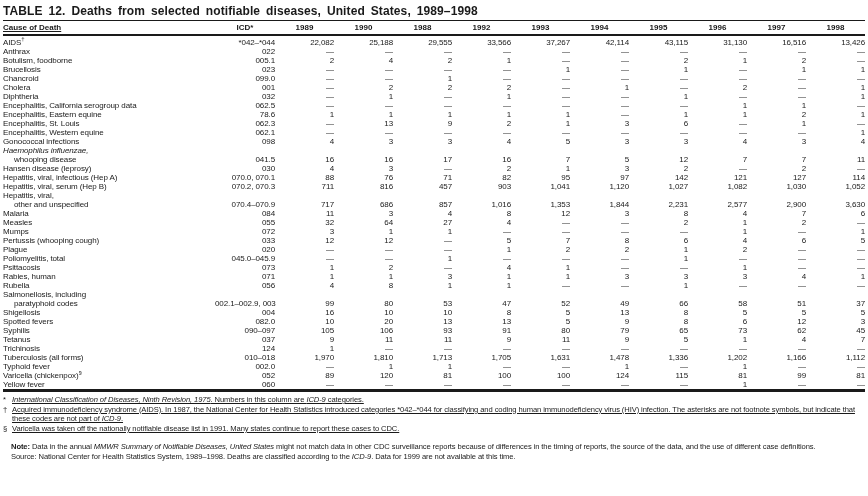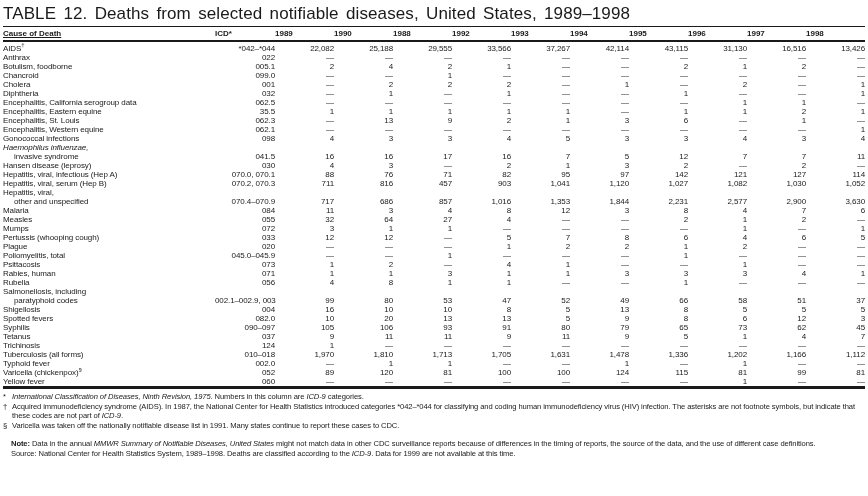--- a/index.html
+++ b/index.html
@@ -4,48 +4,48 @@
 <style>
   html,body{margin:0;padding:0;background:#fff;}
   body{
     width:868px;height:496px;overflow:hidden;
     font-family:"Liberation Sans","DejaVu Sans",sans-serif;
     color:#1a1a1a;
     -webkit-font-smoothing:antialiased;
   }
   .page{padding:3px 3px 0 3px;}
   .title{
-    font-size:17px;font-weight:normal;letter-spacing:.1px;word-spacing:2.5px;
+    font-size:12px;font-weight:bold;letter-spacing:.1px;word-spacing:2.5px;
     padding:1px 0 2px 0;
     border-bottom:1.5px solid #1a1a1a;
     white-space:nowrap;
   }
   table.data{
     width:862px;border-collapse:collapse;table-layout:fixed;
     border-bottom:3px solid #1a1a1a;
   }
   table.data th{
     font-size:8px;font-weight:bold;line-height:10px;
-    padding:2px 0 1px 0;text-align:left;
+    padding:2px 0 1px 0;text-align:center;
     border-bottom:2px solid #1a1a1a;
     white-space:nowrap;
   }
   table.data th.cause{text-align:left;text-decoration:underline;}
   table.data td{
     font-size:8px;line-height:9px;padding:0;
     white-space:nowrap;letter-spacing:-.1px;
   }
   table.data td.num{text-align:right;}
   table.data td.icd{text-align:right;}
   table.data td.cause{text-align:left;overflow:hidden;}
   table.data tr.first td{padding-top:2px;}
   td.indent{padding-left:11px !important;}
   .it{font-style:italic;}
   sup{font-size:6px;line-height:0;vertical-align:4px;}
-  .footnotes{margin-top:3px;width:862px;}
+  .footnotes{margin-top:3px;width:862px;text-decoration:underline;}
   .fn{
     font-size:7.6px;line-height:9.6px;letter-spacing:-.1px;
     padding-left:9px;text-indent:-9px;
   }
   .fn .sym{display:inline-block;width:9px;text-indent:0;}
   .notes{margin-top:9px;width:862px;margin-left:8px;}
   .note-line{font-size:7.6px;line-height:9.6px;letter-spacing:-.1px;}
 </style>
 </head>
 <body>
@@ -112,20 +112,34 @@
           <td class="num">2</td>
           <td class="num">1</td>
           <td class="num">—</td>
           <td class="num">—</td>
           <td class="num">2</td>
           <td class="num">1</td>
           <td class="num">2</td>
           <td class="num">—</td>
         </tr>
         <tr>
+          <td class="cause"><span>Brucellosis</span></td>
+          <td class="icd">023</td>
+          <td class="num">—</td>
+          <td class="num">—</td>
+          <td class="num">—</td>
+          <td class="num">—</td>
+          <td class="num">1</td>
+          <td class="num">—</td>
+          <td class="num">1</td>
+          <td class="num">—</td>
+          <td class="num">1</td>
+          <td class="num">1</td>
+        </tr>
+        <tr>
           <td class="cause"><span>Chancroid</span></td>
           <td class="icd">099.0</td>
           <td class="num">—</td>
           <td class="num">—</td>
           <td class="num">1</td>
           <td class="num">—</td>
           <td class="num">—</td>
           <td class="num">—</td>
           <td class="num">—</td>
           <td class="num">—</td>
@@ -169,21 +183,21 @@
           <td class="num">—</td>
           <td class="num">—</td>
           <td class="num">—</td>
           <td class="num">—</td>
           <td class="num">1</td>
           <td class="num">1</td>
           <td class="num">—</td>
         </tr>
         <tr>
           <td class="cause"><span>Encephalitis, Eastern equine</span></td>
-          <td class="icd">35.5</td>
+          <td class="icd">78.6</td>
           <td class="num">1</td>
           <td class="num">1</td>
           <td class="num">1</td>
           <td class="num">1</td>
           <td class="num">1</td>
           <td class="num">—</td>
           <td class="num">1</td>
           <td class="num">1</td>
           <td class="num">2</td>
           <td class="num">1</td>
@@ -227,21 +241,21 @@
           <td class="num">3</td>
           <td class="num">3</td>
           <td class="num">4</td>
           <td class="num">3</td>
           <td class="num">4</td>
         </tr>
         <tr>
           <td class="cause it" colspan="12">Haemophilus influenzae,</td>
         </tr>
         <tr>
-          <td class="cause indent">invasive syndrome</td>
+          <td class="cause indent">whooping disease</td>
           <td class="icd">041.5</td>
           <td class="num">16</td>
           <td class="num">16</td>
           <td class="num">17</td>
           <td class="num">16</td>
           <td class="num">7</td>
           <td class="num">5</td>
           <td class="num">12</td>
           <td class="num">7</td>
           <td class="num">7</td>

